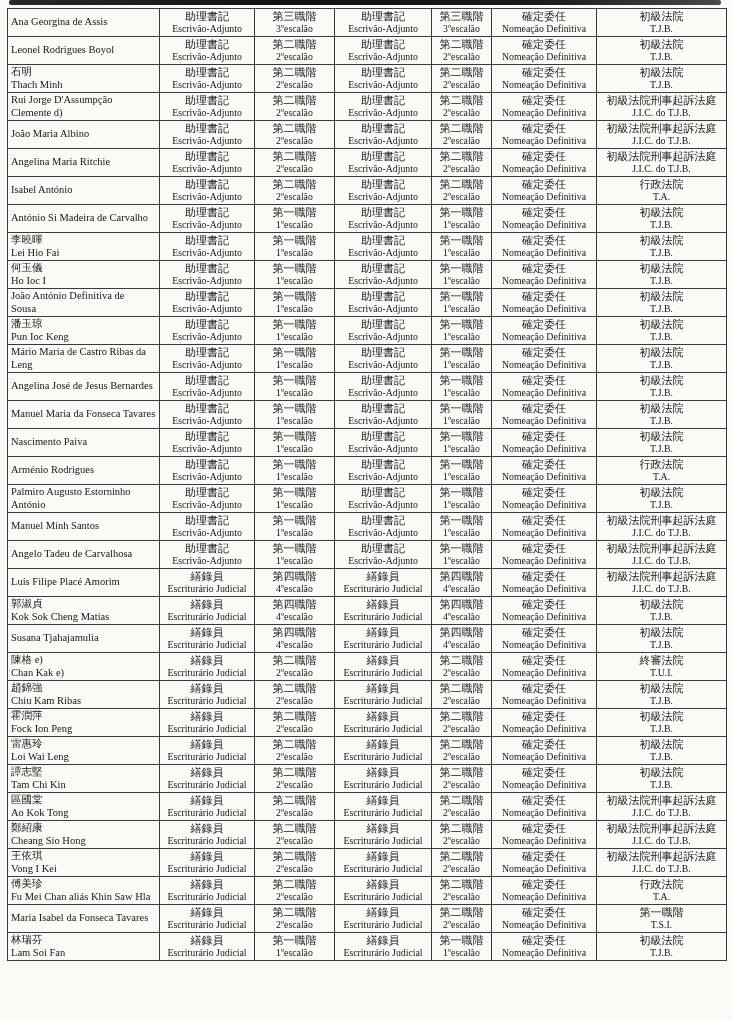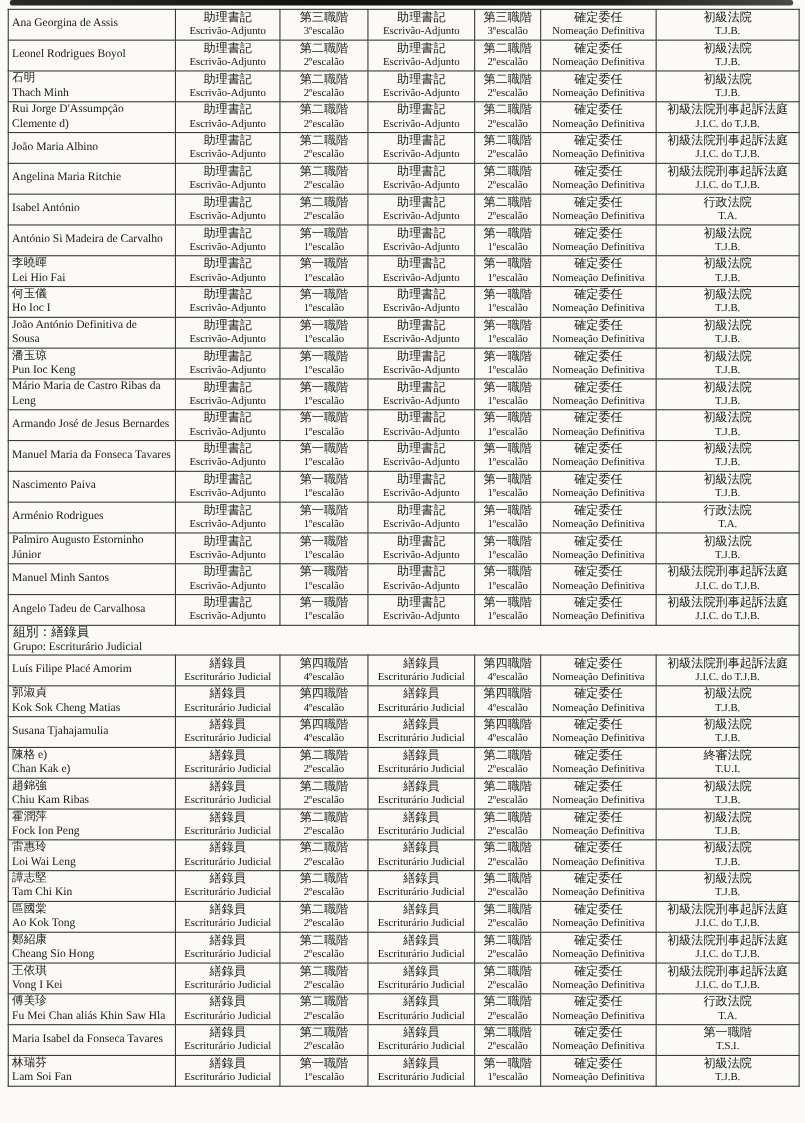--- a/index.html
+++ b/index.html
@@ -447,21 +447,21 @@
       <div class="pt">Nomeação Definitiva</div>
     </td>
     <td class="pair">
       <div class="zh">初級法院</div>
       <div class="pt">T.J.B.</div>
     </td>
   </tr>
 
   <tr class="data-row">
     <td class="name-cell">
-            <div class="name-line">Armando José de Jesus Bernardes</div>
+            <div class="name-line">Angelina José de Jesus Bernardes</div>
           </td>
     <td class="pair">
       <div class="zh">助理書記</div>
       <div class="pt">Escrivão-Adjunto</div>
     </td>
     <td class="pair">
       <div class="zh">第一職階</div>
       <div class="pt">1ºescalão</div>
     </td>
     <td class="pair">
@@ -568,21 +568,21 @@
     </td>
     <td class="pair">
       <div class="zh">行政法院</div>
       <div class="pt">T.A.</div>
     </td>
   </tr>
 
   <tr class="data-row">
     <td class="name-cell">
             <div class="name-line">Palmiro Augusto Estorninho</div>
-            <div class="name-line">Júnior</div>
+            <div class="name-line">António</div>
           </td>
     <td class="pair">
       <div class="zh">助理書記</div>
       <div class="pt">Escrivão-Adjunto</div>
     </td>
     <td class="pair">
       <div class="zh">第一職階</div>
       <div class="pt">1ºescalão</div>
     </td>
     <td class="pair">
@@ -656,26 +656,20 @@
     <td class="pair">
       <div class="zh">確定委任</div>
       <div class="pt">Nomeação Definitiva</div>
     </td>
     <td class="pair">
       <div class="zh">初級法院刑事起訴法庭</div>
       <div class="pt">J.I.C. do T.J.B.</div>
     </td>
   </tr>
 
-  <tr class="group-header-row">
-    <td colspan="7">
-      <div class="gh-zh">組別：繕錄員</div>
-      <div class="gh-pt">Grupo: Escriturário Judicial</div>
-    </td>
-  </tr>
 
   <tr class="data-row">
     <td class="name-cell">
             <div class="name-line">Luís Filipe Placé Amorim</div>
           </td>
     <td class="pair">
       <div class="zh">繕錄員</div>
       <div class="pt">Escriturário Judicial</div>
     </td>
     <td class="pair">

